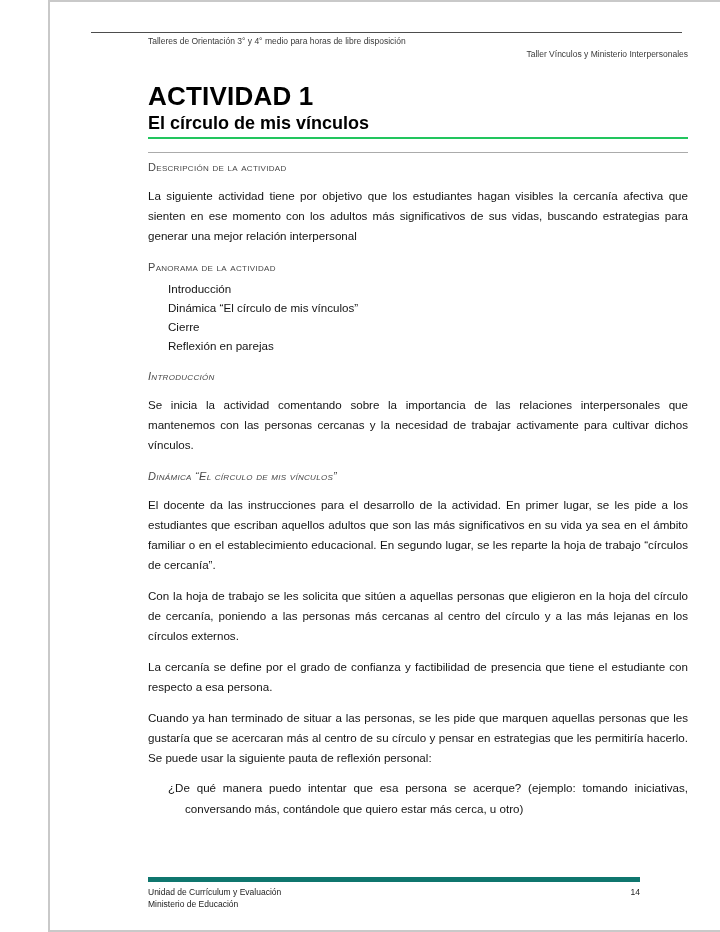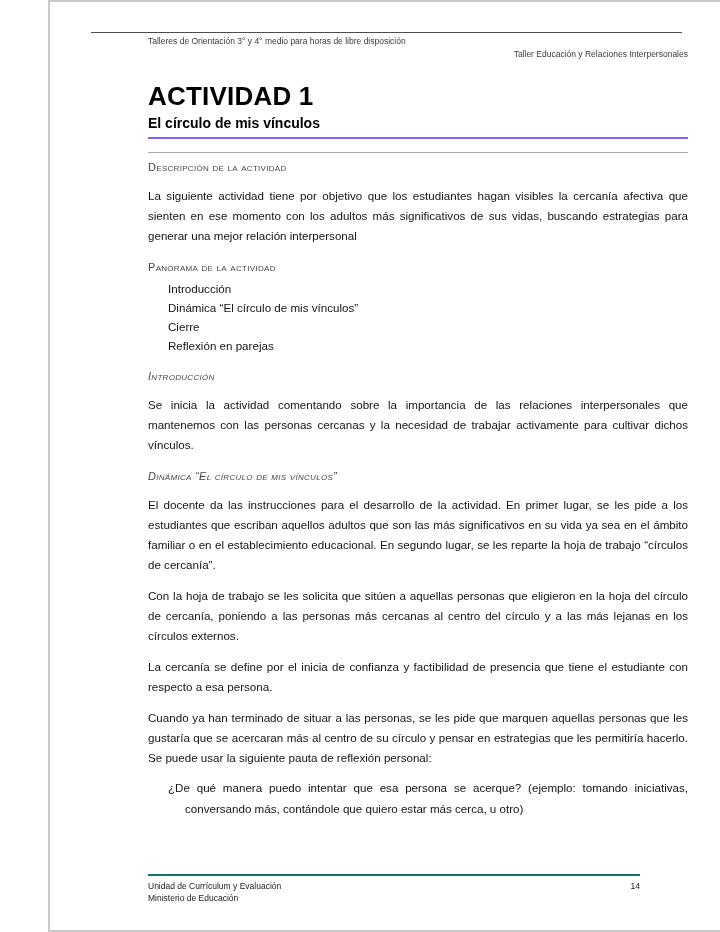--- a/index.html
+++ b/index.html
@@ -26,24 +26,24 @@
   }
   .hdr-note { font-size: 8.5px; color: #3a3a3a; line-height: 11px; }
   .hdr-right { text-align: right; margin-top: 2px; }
   .doc-title {
     margin-top: 24px;
     font-size: 26px; font-weight: bold; color: #000;
     line-height: 24px; letter-spacing: 0.2px;
   }
   .doc-subtitle {
     margin-top: 7px;
-    font-size: 14px; font-weight: bold; color: #000;
+    font-size: 18px; font-weight: bold; color: #000;
     line-height: 17px;
     padding-bottom: 5px;
-    border-bottom: 2px solid #8b5cf6;
+    border-bottom: 2px solid #22c55e;
   }
   .sec-heading {
     margin-top: 13px;
     font-size: 11px; font-weight: normal; color: #474747;
     font-variant: small-caps;
     letter-spacing: 0.3px;
     line-height: 16px;
   }
   .sec-heading.with-rule { border-top: 1px solid #ababab; padding-top: 6px; }
   .sec-heading.italic { font-style: italic; }
@@ -60,40 +60,40 @@
   .questions { margin-top: 9px; }
   .question {
     font-size: 11.6px; line-height: 21px; color: #141414;
     padding-left: 20px;
   }
   .question.hanging {
     padding-left: 37px; text-indent: -17px;
     text-align: justify;
   }
   .footer {
-    position: absolute; left: 98px; right: 82px; bottom: 26px;
-    border-top: 2px solid #0f766e;
+    position: absolute; left: 98px; right: 82px; bottom: 20px;
+    border-top: 5px solid #0f766e;
     padding-top: 4px;
     display: flex; justify-content: space-between; align-items: flex-start;
   }
   .footer-left { font-size: 8.5px; line-height: 12px; color: #222; }
   .footer-page { font-size: 8.5px; line-height: 12px; color: #222; }
 </style>
 </head>
 <body>
 
 <div class="page">
 
   <div class="top-rule"></div>
 
   <div class="content">
 
     <div class="hdr-note">Talleres de Orientación 3° y 4° medio para horas de libre disposición</div>
 
-    <div class="hdr-note hdr-right">Taller Educación y Relaciones Interpersonales</div>
+    <div class="hdr-note hdr-right">Taller Vínculos y Ministerio Interpersonales</div>
 
     <h1 class="doc-title">ACTIVIDAD 1</h1>
 
     <h2 class="doc-subtitle">El círculo de mis vínculos</h2>
 
     <h3 class="sec-heading with-rule">Descripción de la actividad</h3>
 
     <p class="para">La siguiente actividad tiene por objetivo que los estudiantes hagan visibles la cercanía afectiva que sienten en ese momento con los adultos más significativos de sus vidas, buscando estrategias para generar una mejor relación interpersonal</p>
 
     <h3 class="sec-heading">Panorama de la actividad</h3>
@@ -108,21 +108,21 @@
     <h3 class="sec-heading italic">Introducción</h3>
 
     <p class="para">Se inicia la actividad comentando sobre la importancia de las relaciones interpersonales que mantenemos con las personas cercanas y la necesidad de trabajar activamente para cultivar dichos vínculos.</p>
 
     <h3 class="sec-heading italic">Dinámica “El círculo de mis vínculos”</h3>
 
     <p class="para">El docente da las instrucciones para el desarrollo de la actividad. En primer lugar, se les pide a los estudiantes que escriban aquellos adultos que son las más significativos en su vida ya sea en el ámbito familiar o en el establecimiento educacional. En segundo lugar, se les reparte la hoja de trabajo “círculos de cercanía”.</p>
 
     <p class="para">Con la hoja de trabajo se les solicita que sitúen a aquellas personas que eligieron en la hoja del círculo de cercanía, poniendo a las personas más cercanas al centro del círculo y a las más lejanas en los círculos externos.</p>
 
-    <p class="para">La cercanía se define por el inicia de confianza y factibilidad de presencia que tiene el estudiante con respecto a esa persona.</p>
+    <p class="para">La cercanía se define por el grado de confianza y factibilidad de presencia que tiene el estudiante con respecto a esa persona.</p>
 
     <p class="para">Cuando ya han terminado de situar a las personas, se les pide que marquen aquellas personas que les gustaría que se acercaran más al centro de su círculo y pensar en estrategias que les permitiría hacerlo. Se puede usar la siguiente pauta de reflexión personal:</p>
 
     <div class="questions">
       <div class="question hanging">¿De qué manera puedo intentar que esa persona se acerque? (ejemplo: tomando iniciativas, conversando más, contándole que quiero estar más cerca, u otro)</div>
     </div>
 
   </div>
 
   <div class="footer">

